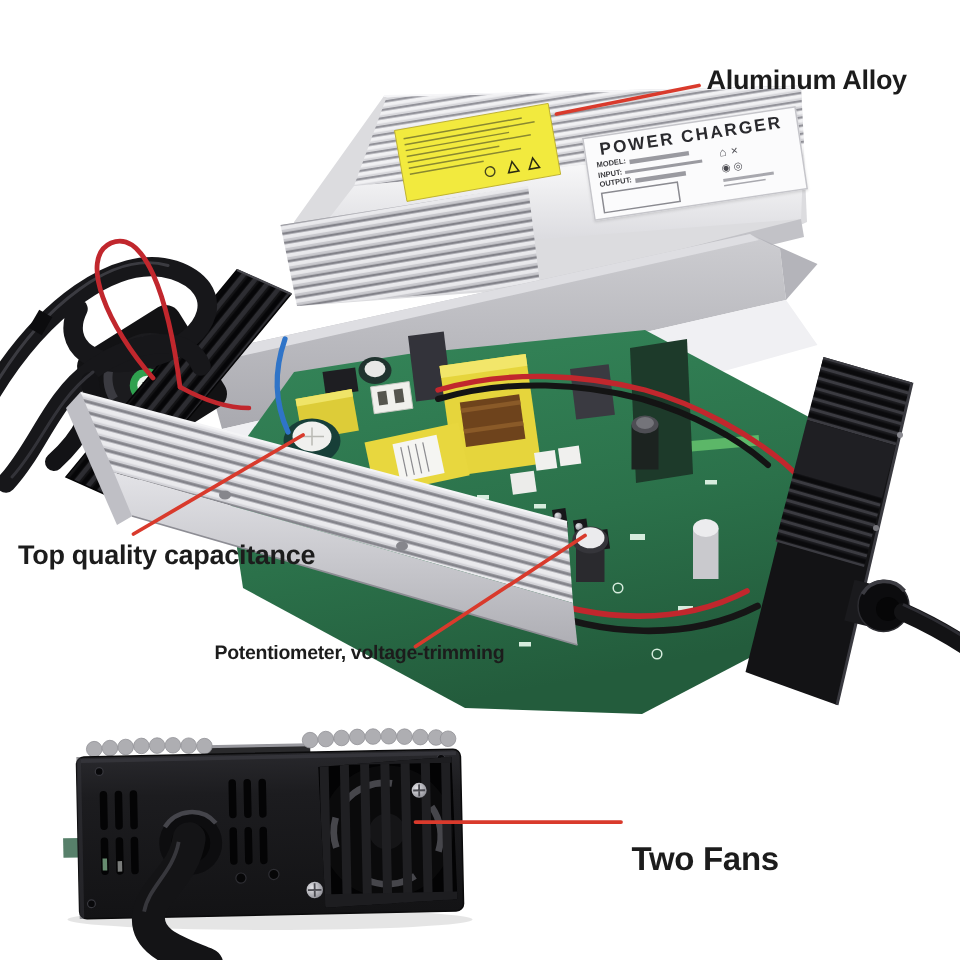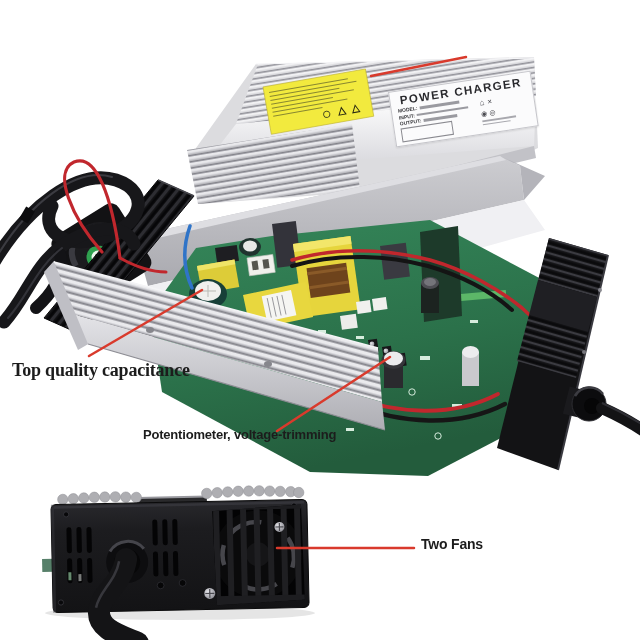--- a/index.html
+++ b/index.html
@@ -2,23 +2,23 @@
 <html><head>
 <meta charset="utf-8">
 <style>
   html,body{margin:0;padding:0;background:#ffffff;}
   .stage{position:relative;width:640px;height:640px;background:#ffffff;overflow:hidden;
          font-family:"Liberation Sans",sans-serif;}
   .stage svg{position:absolute;left:0;top:0;}
   .callout{position:absolute;font-weight:700;color:#1c1c1c;white-space:nowrap;
            letter-spacing:-0.2px;}
   #co-aluminum{left:471px;top:43px;font-size:18px;}
-  #co-capacitance{left:12px;top:360px;font-size:18px;font-family:Liberation Serif, serif;}
+  #co-capacitance{left:12px;top:360px;font-size:18px;}
   #co-potentiometer{left:143px;top:427px;font-size:13px;}
-  #co-fans{left:421px;top:536px;font-size:14px;}
+  #co-fans{left:421px;top:560px;font-size:22px;}
 
   
   .spec-label{position:absolute;left:388px;top:92px;width:142px;height:54px;
     transform:rotate(-8.5deg);transform-origin:top left;background:#fbfbfc;
     border:0.5px solid #c5c5ca;box-shadow:0 1px 2px rgba(0,0,0,0.12);
     overflow:hidden;}
   .spec-title{font-size:11.5px;font-weight:700;letter-spacing:1.4px;color:#2a2a2e;
     text-align:center;margin-top:3px;}
   .spec-body{display:flex;padding:2px 5px 0 6px;gap:6px;}
   .spec-left{width:58%;}
@@ -415,17 +415,18 @@
     </div>
     <div class="spec-icons">
       <span class="ic">⌂</span><span class="ic">×</span><br>
       <span class="ic-sm">◉</span><span class="ic-sm">◎</span>
       <div class="spec-minibar" style="width:34px"></div>
       <div class="spec-minibar" style="width:28px"></div>
     </div>
   </div>
 </div>
 
+<div class="callout" id="co-aluminum">Aluminum Alloy</div>
 <div class="callout" id="co-capacitance">Top quality capacitance</div>
 <div class="callout" id="co-potentiometer">Potentiometer, voltage-trimming</div>
 <div class="callout" id="co-fans">Two Fans</div>
 
 </div>
 
 </body></html>

